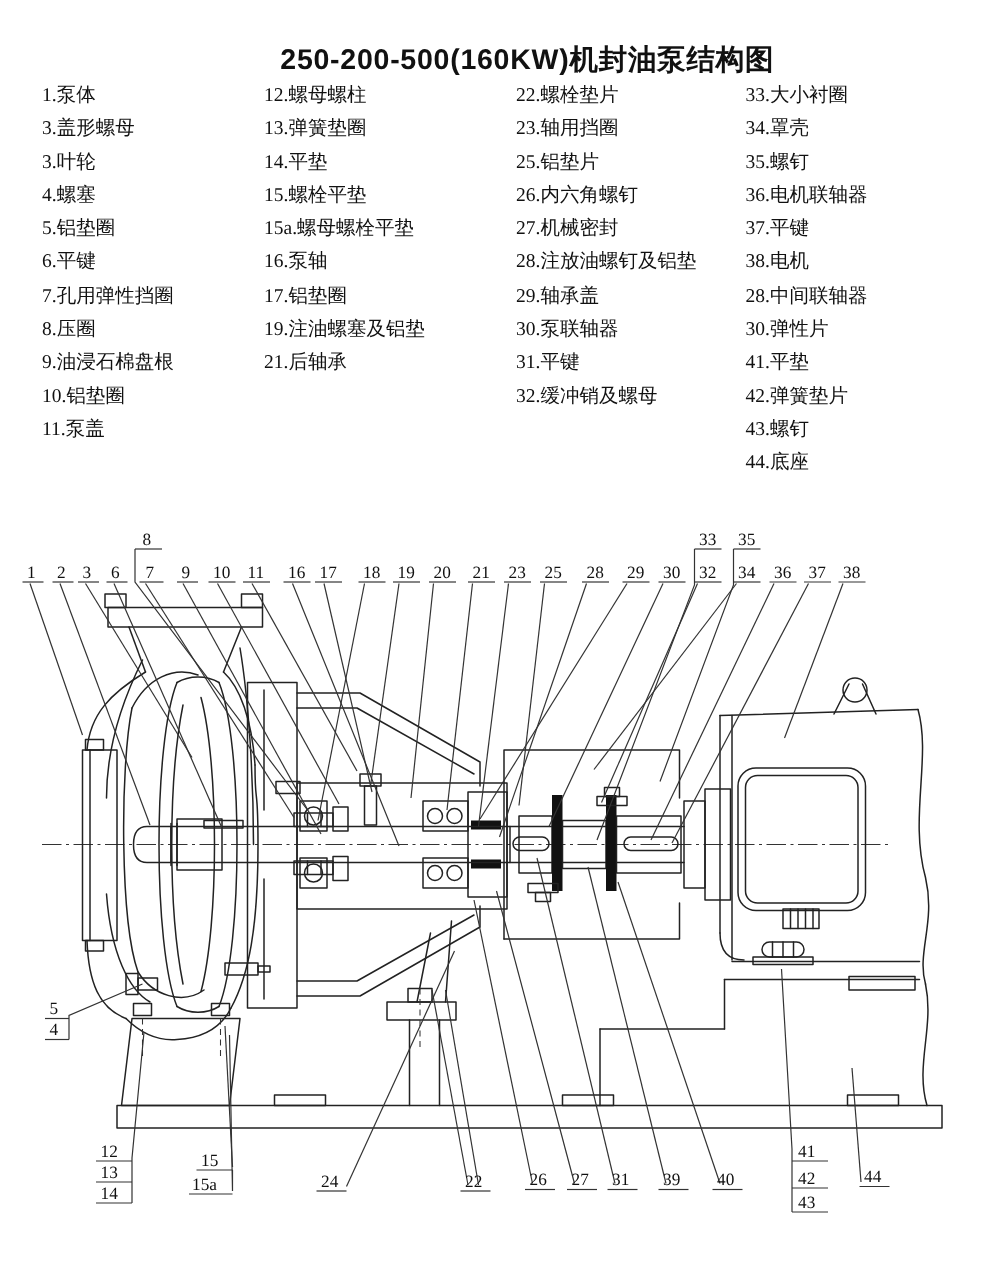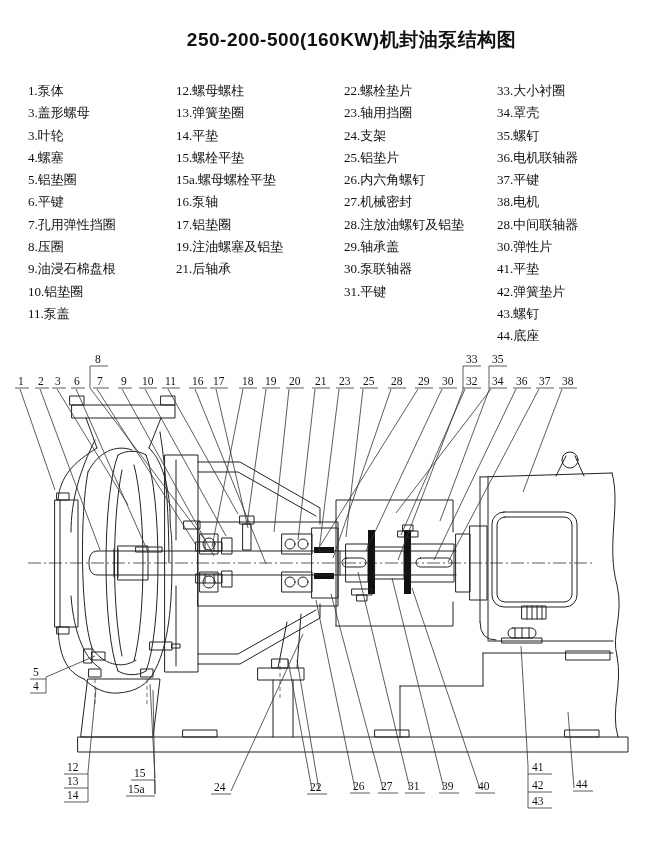--- a/index.html
+++ b/index.html
@@ -5,21 +5,21 @@
   html,body { margin:0; padding:0; }
   body {
     width:655px; height:856px; background:#ffffff; position:relative; overflow:hidden;
     font-family:"Liberation Serif","DejaVu Serif",serif; color:#111;
   }
   .title {
     position:absolute; top:27px; left:0; width:655px; text-align:center;
     font-family:"Liberation Sans","DejaVu Sans",sans-serif; font-weight:bold;
     font-size:19px; letter-spacing:.5px;margin-left:24px;
   }
-  ul.plist { position:absolute; top:80px; margin:0; padding:0; list-style:none; font-size:13px; }
+  ul.plist { position:absolute; top:52px; margin:0; padding:0; list-style:none; font-size:13px; }
   ul.plist li { height:22.3px; line-height:22.3px; white-space:nowrap; }
   #col1 { left:28px; } #col2 { left:176px; } #col3 { left:344px; } #col4 { left:497px; }
   svg.diagram { position:absolute; left:0; top:0; }
   svg .ln  { stroke:#222; stroke-width:1; fill:none; stroke-linejoin:round; stroke-linecap:round; }
   svg .blk { fill:#111; stroke:none; }
   svg .ld  { stroke:#333; stroke-width:.8; fill:none; }
   svg .cl  { stroke:#333; stroke-width:.8; stroke-dasharray:13 3 2 3; fill:none; }
   svg .dsh { stroke:#333; stroke-width:.7; stroke-dasharray:4 3; fill:none; }
   svg text.co { font-family:"Liberation Serif","DejaVu Serif",serif; font-size:11.5px; fill:#111; }
 </style>
@@ -50,28 +50,28 @@
   <li>15a.螺母螺栓平垫</li>
   <li>16.泵轴</li>
   <li>17.铝垫圈</li>
   <li>19.注油螺塞及铝垫</li>
   <li>21.后轴承</li>
 </ul>
 
 <ul class="plist" id="col3">
   <li>22.螺栓垫片</li>
   <li>23.轴用挡圈</li>
-  <li>24.支架</li>
   <li>25.铝垫片</li>
   <li>26.内六角螺钉</li>
   <li>27.机械密封</li>
   <li>28.注放油螺钉及铝垫</li>
   <li>29.轴承盖</li>
   <li>30.泵联轴器</li>
   <li>31.平键</li>
+  <li>32.缓冲销及螺母</li>
 </ul>
 
 <ul class="plist" id="col4">
   <li>33.大小衬圈</li>
   <li>34.罩壳</li>
   <li>35.螺钉</li>
   <li>36.电机联轴器</li>
   <li>37.平键</li>
   <li>38.电机</li>
   <li>28.中间联轴器</li>

